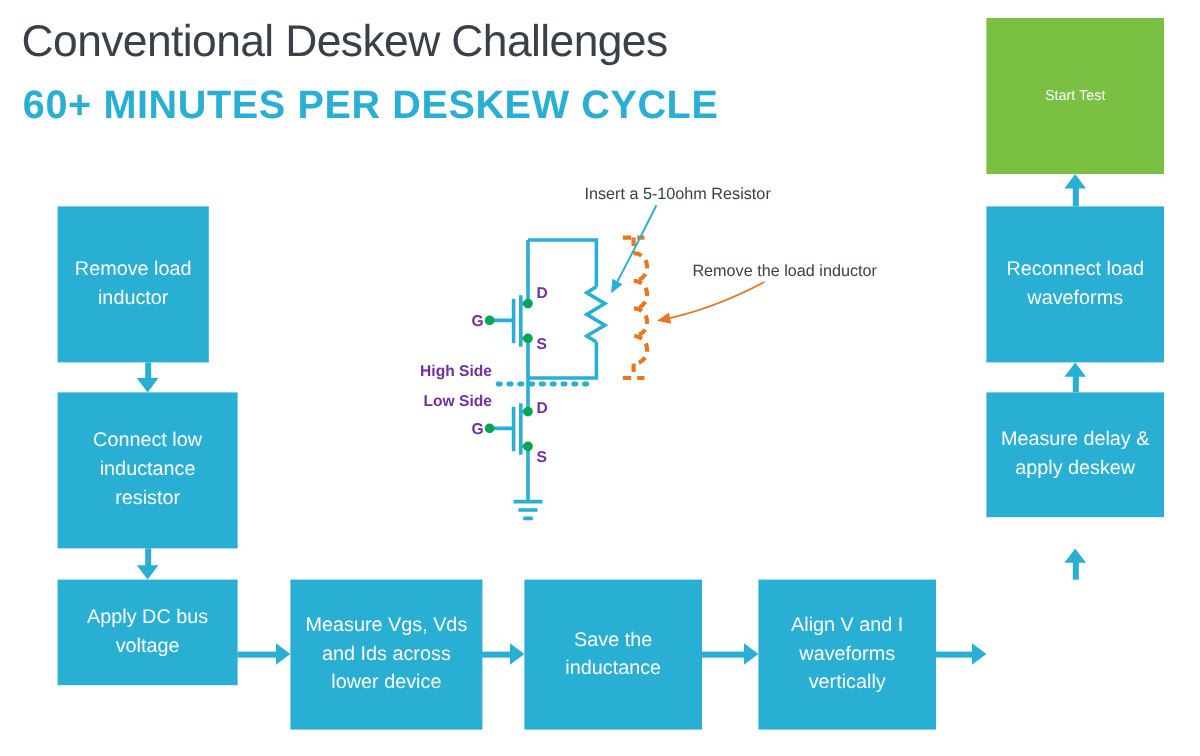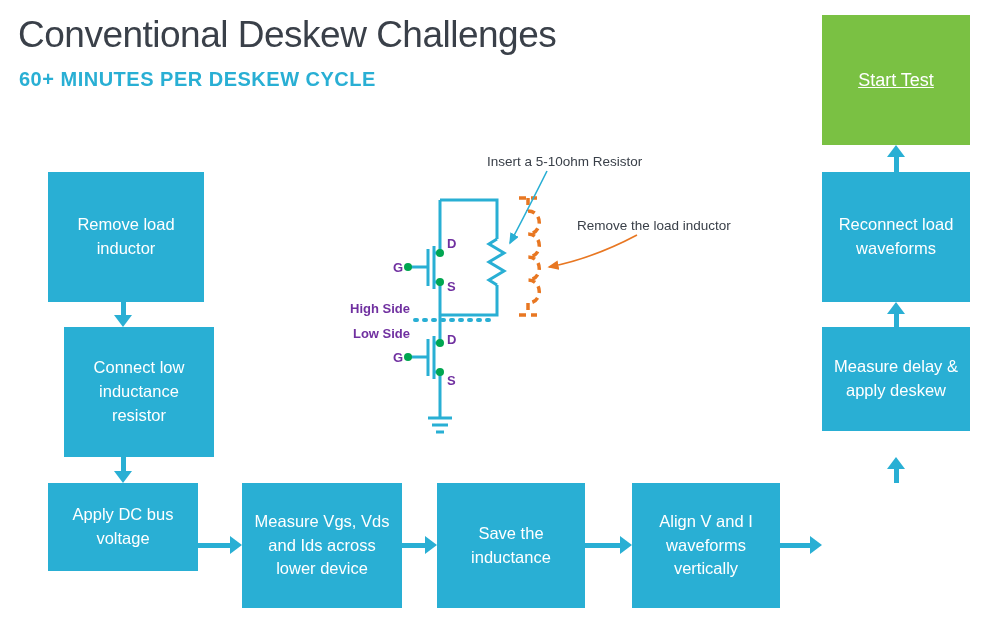--- a/index.html
+++ b/index.html
@@ -18,33 +18,33 @@
     background:#ffffff;
     overflow:hidden;
   }
   .title{
     position:absolute;left:18px;top:14px;
     font-size:37px;font-weight:400;color:var(--dark);
     letter-spacing:-0.5px;
   }
   .subtitle{
     position:absolute;left:19px;top:68px;
-    font-size:20px;font-weight:600;color:var(--cyan);
+    font-size:33px;font-weight:600;color:var(--cyan);
     letter-spacing:0.5px;
   }
   .box{
     position:absolute;
     background:var(--cyan);
     color:#ffffff;
     display:flex;align-items:center;justify-content:center;
     text-align:center;
     font-size:16.5px;line-height:1.45;
     padding:6px;
   }
-  .box.green{background:var(--green);font-size:18px;text-decoration:underline;}
+  .box.green{background:var(--green);font-size:12px;}
   .arrow{position:absolute;}
   .arrow .shaft{position:absolute;background:var(--cyan);}
   .arrow .head{position:absolute;width:0;height:0;}
   .arrow.right .shaft{left:0;right:10px;top:50%;margin-top:-2.5px;height:5px;}
   .arrow.right .head{right:0;top:50%;margin-top:-9px;
     border-top:9px solid transparent;border-bottom:9px solid transparent;
     border-left:12px solid var(--cyan);}
   .arrow.down .shaft{top:0;bottom:10px;left:50%;margin-left:-2.5px;width:5px;}
   .arrow.down .head{bottom:0;left:50%;margin-left:-9px;
     border-left:9px solid transparent;border-right:9px solid transparent;
@@ -56,29 +56,29 @@
   .circuit{position:absolute;left:295px;top:135px;}
 </style>
 </head>
 <body>
 
 <div class="slide">
 
   <div class="title">Conventional Deskew Challenges</div>
   <div class="subtitle">60+ MINUTES PER DESKEW CYCLE</div>
 
-  <div class="box" style="left:48px;top:172px;width:156px;height:130px">
+  <div class="box" style="left:48px;top:172px;width:126px;height:130px">
     <span>Remove load inductor</span>
   </div>
   <div class="arrow down" style="left:109px;top:302px;width:28px;height:25px">
       <span class="shaft"></span>
       <span class="head"></span>
     </div>
 
-  <div class="box" style="left:64px;top:327px;width:150px;height:130px">
+  <div class="box" style="left:48px;top:327px;width:150px;height:130px">
     <span>Connect low inductance resistor</span>
   </div>
   <div class="arrow down" style="left:109px;top:457px;width:28px;height:26px">
       <span class="shaft"></span>
       <span class="head"></span>
     </div>
 
   <div class="box" style="left:48px;top:483px;width:150px;height:88px">
     <span>Apply DC bus voltage</span>
   </div>

